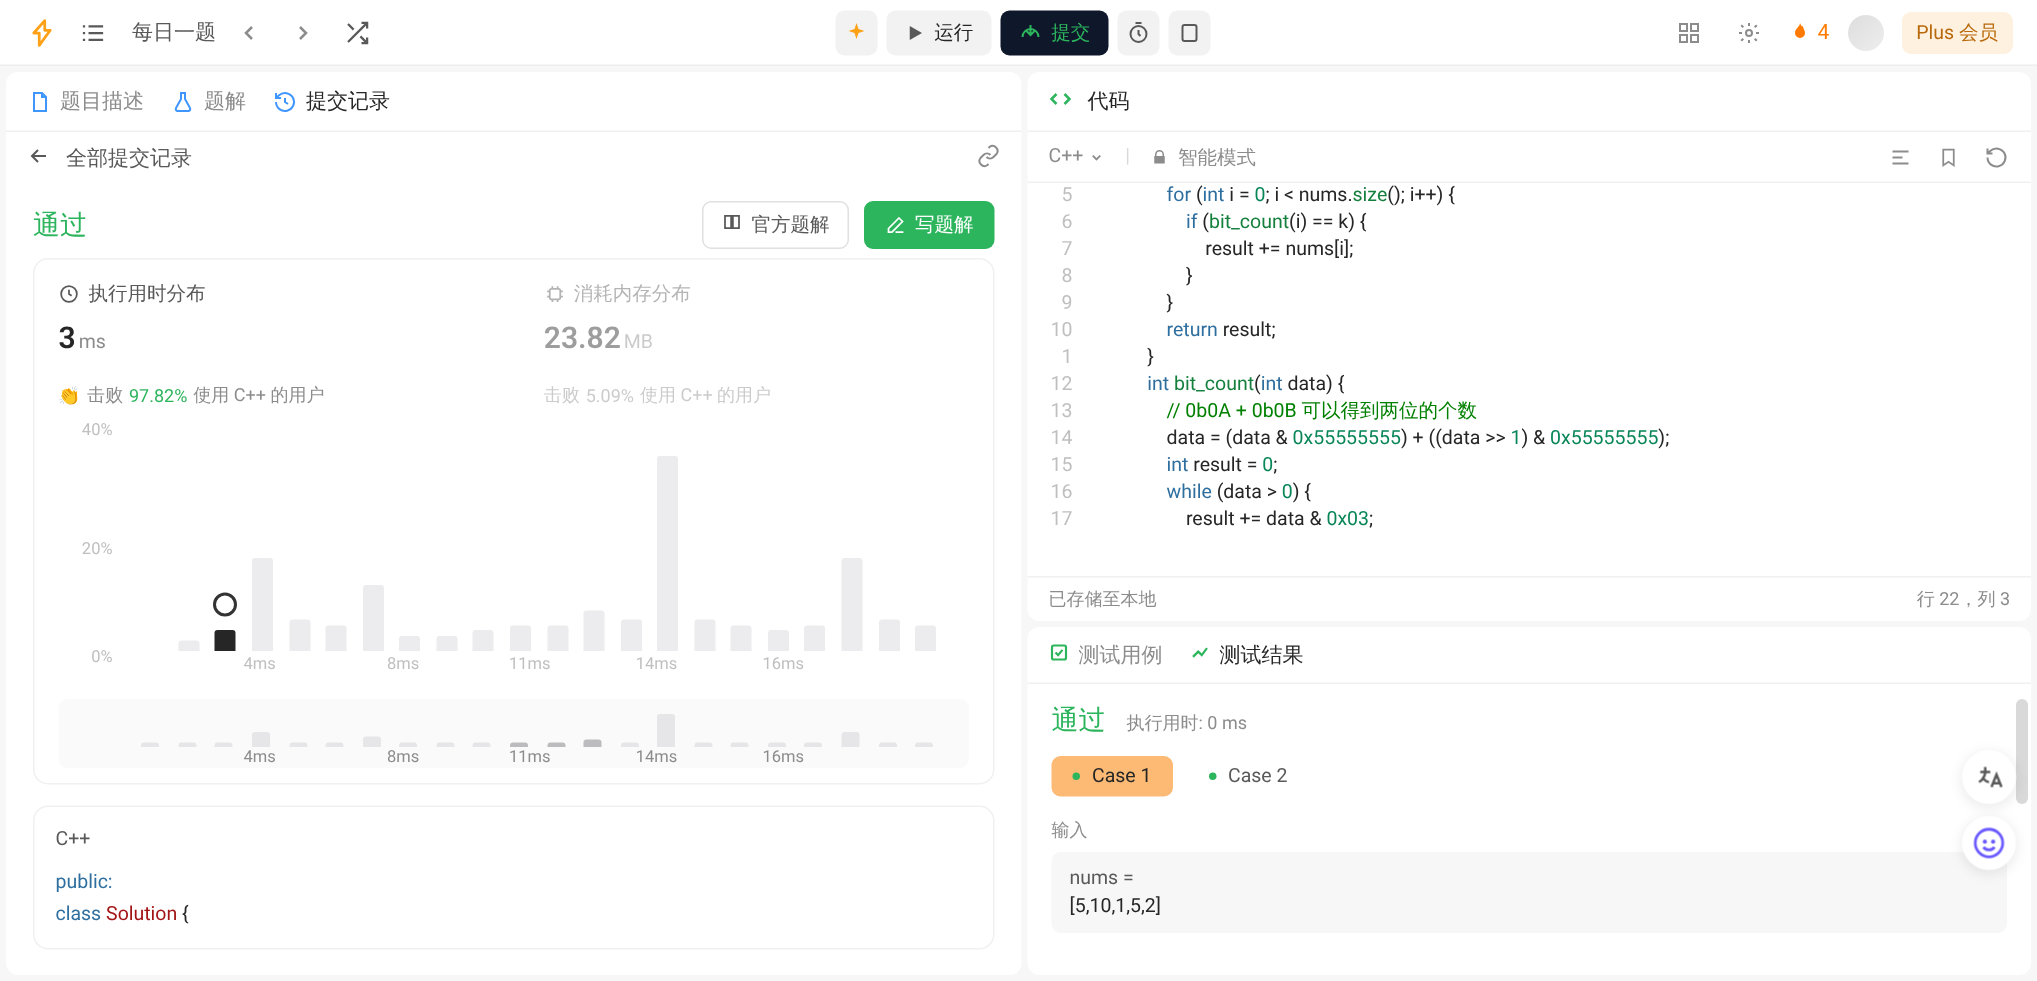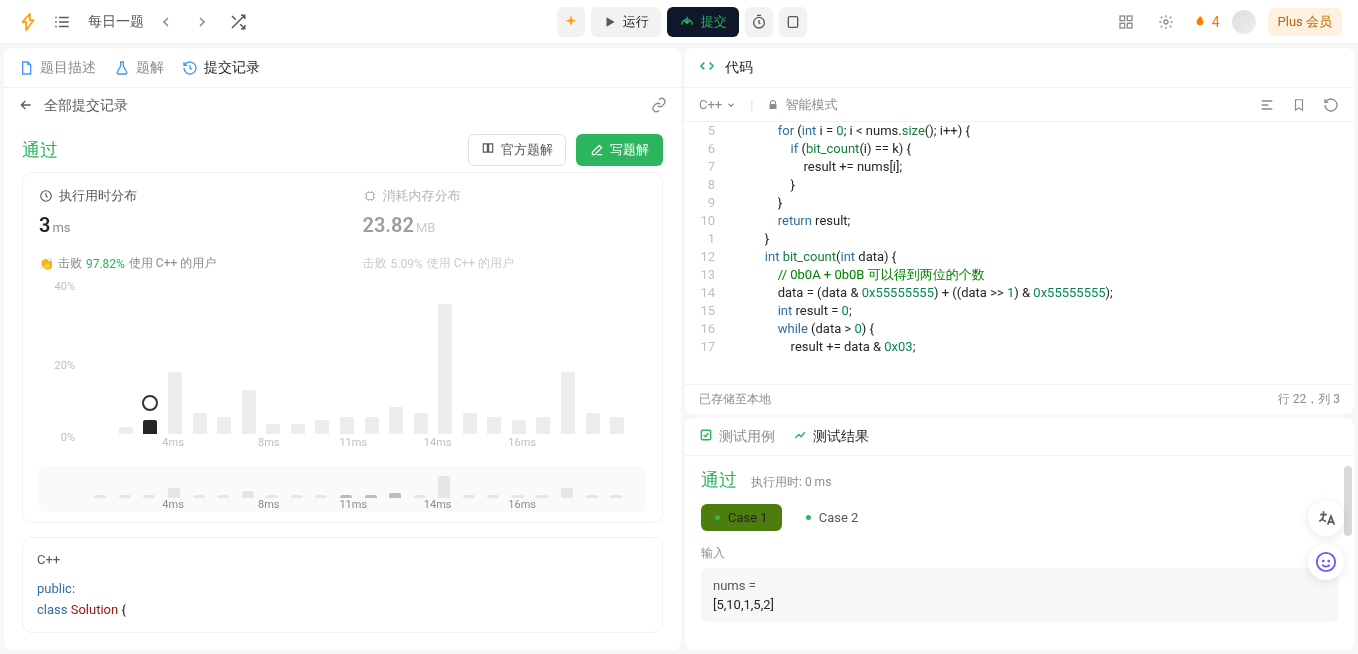--- a/index.html
+++ b/index.html
@@ -83,21 +83,21 @@
 .panel.result{height:232px}
 .res-tabs{height:38px;display:flex;align-items:center;padding:0 14px;gap:18px;border-bottom:1px solid #f0f0f0;font-size:14px}
 .res-tabs .rtab{display:flex;align-items:flex-start;gap:6px;color:#8c8c8c;cursor:pointer}
 .res-tabs .rtab.active{color:#262626}
 .res-body{padding:12px 16px;overflow:auto;flex:1;position:relative}
 .res-status{display:flex;align-items:baseline;gap:14px;margin-bottom:12px}
 .res-status .p{color:#2db55d;font-size:18px;font-weight:500}
 .res-status .t{color:#8c8c8c;font-size:12px}
 .cases{display:flex;gap:10px;margin-bottom:14px}
 .case{padding:6px 14px;border-radius:6px;font-size:13px;display:flex;align-items:center;gap:8px;color:#595959;cursor:pointer}
-.case.active{background:#4d7c0f;color:#262626}
+.case.active{background:#fdba74;color:#262626}
 .dot{width:5px;height:5px;border-radius:50%;background:#2db55d}
 .input-label{color:#8c8c8c;font-size:12px;margin-bottom:6px}
 .input-box{background:#f7f7f8;border-radius:6px;padding:10px 12px;font-family:Menlo,Consolas,monospace;font-size:13px;color:#595959}
 .input-box .v{color:#262626;margin-top:4px}
 .float-btn{position:fixed;right:14px;width:36px;height:36px;border-radius:50%;background:#fff;box-shadow:0 2px 10px rgba(0,0,0,.1);display:flex;align-items:center;justify-content:center;cursor:pointer}
 .res-scroll{position:absolute;right:2px;top:10px;bottom:10px;width:8px;background:transparent}
 .res-scroll .thumb{position:absolute;top:0;width:8px;height:70px;background:#d9d9d9;border-radius:4px}
 </style>
 </head>
 <body>

